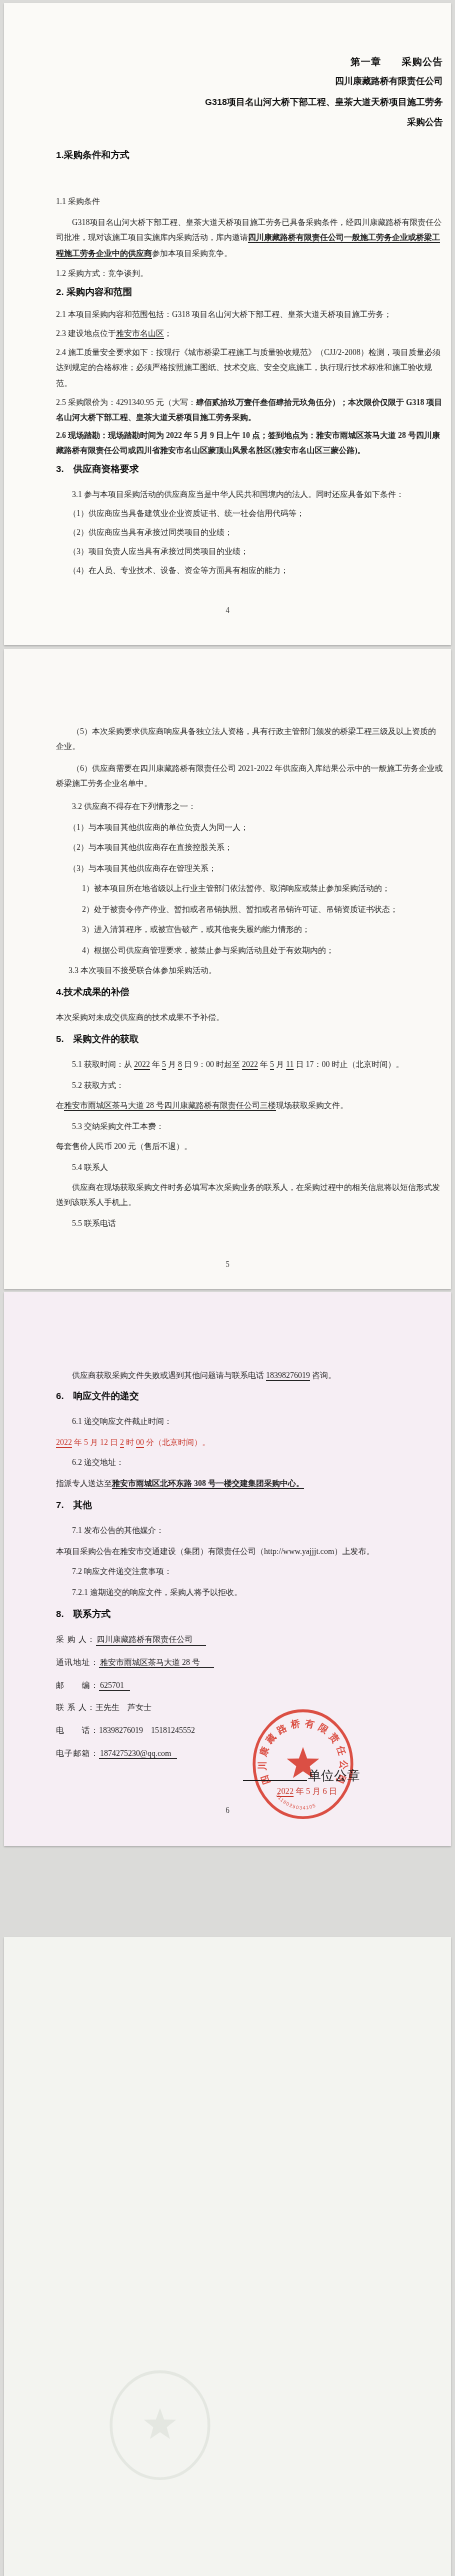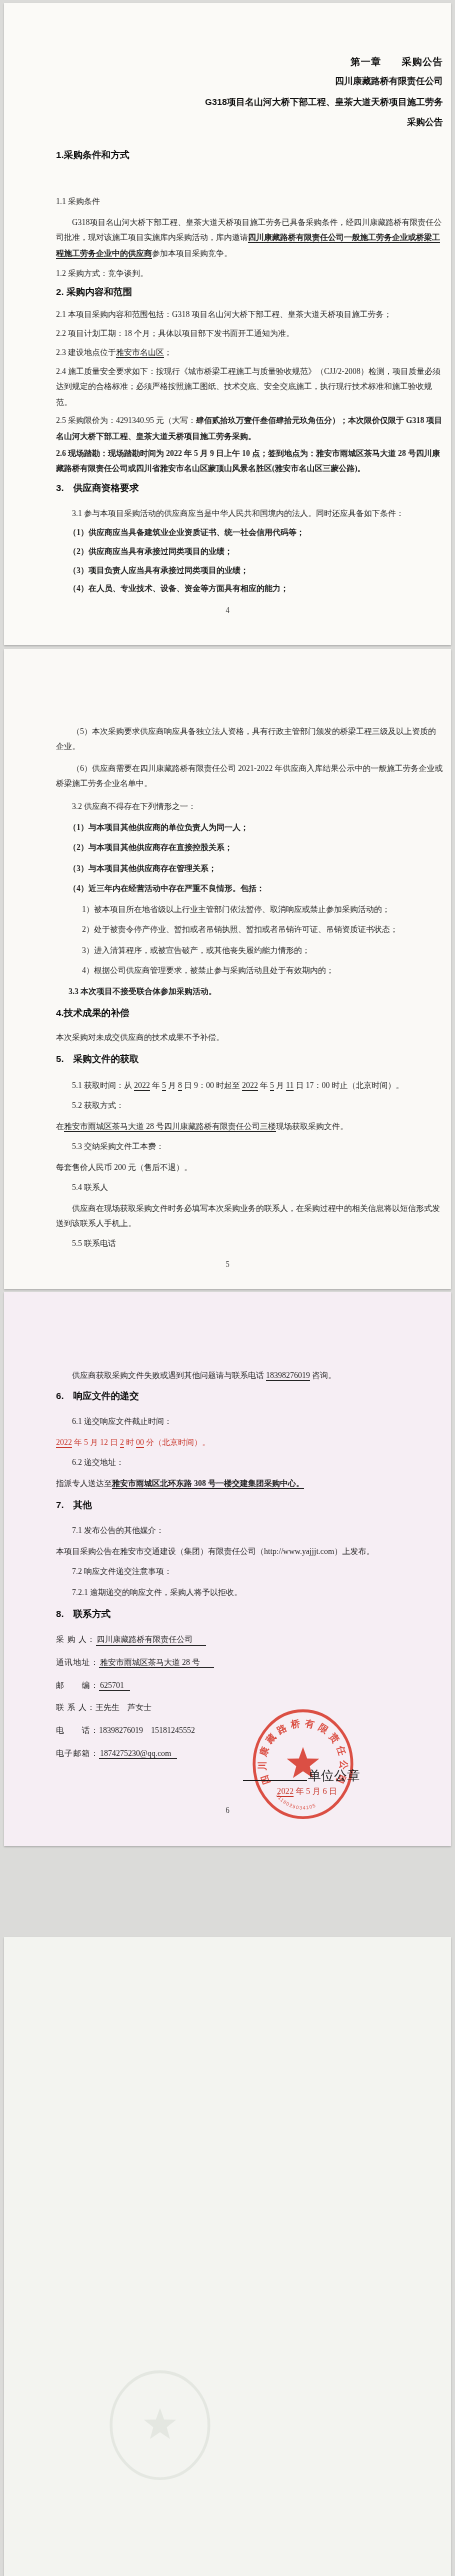--- a/index.html
+++ b/index.html
@@ -10,21 +10,21 @@
   #p2{top:649px;height:640px;background:#faf9f6;}
   #p3{top:1292px;height:554px;background:#f6eef4;}
   #p4{top:1937px;height:639px;background:#f3f4f0;}
   .inner{padding:0 8px 0 52px;color:#242424;}
   .tc{text-align:right;font-family:"Liberation Sans",sans-serif;font-weight:bold;color:#111;}
   .t1{margin:51px 0 0;font-size:9.7px;letter-spacing:0.6px;line-height:15px;}
   .t2{margin:5.1px 0 0;font-size:9px;line-height:15px;}
   .sec{font-family:"Liberation Sans",sans-serif;font-weight:bold;font-size:9.4px;line-height:15px;color:#101010;margin:6.8px 0 0;}
   .bp{margin:4.6px 0 0;font-size:8px;line-height:15.4px;}
   .ind{text-indent:16px;}
-  .pl1{padding-left:12.5px;font-weight:bold;}
+  .pl1{padding-left:12.5px;}
   .pl2{padding-left:16px;}
   .pl3{padding-left:26px;}
   .seg-u{text-decoration:underline;text-underline-offset:1.7px;}
   .seg-b{font-weight:bold;}
   .seg-r{color:#c9372b;}
   .pg{position:absolute;left:0;right:0;text-align:center;font-size:7.4px;color:#333;}
   .crow{margin:5.7px 0 0;font-size:8px;line-height:17px;}
   .crow .cl{letter-spacing:0.6px;}
   .cv-ul{border-bottom:0.9px solid #2a2a2a;padding:0 13.7px 0.6px 1.1px;}
   .cv-ul.short{padding-right:5.7px;}
@@ -46,21 +46,20 @@
       <div class="tc t2">G318项目名山河大桥下部工程、皇茶大道天桥项目施工劳务</div>
       <div class="tc t2">采购公告</div>
 
       <div class="sec" style="margin-top:17px">1.采购条件和方式</div>
       <p class="bp" style="margin-top:32px">1.1 采购条件</p>
       <p class="bp ind" style="margin-top:5.7px"><span class="">G318项目名山河大桥下部工程、皇茶大道天桥项目施工劳务已具备采购条件，经四川康藏路桥有限责任公司批准，现对该施工项目实施库内采购活动，库内邀请</span><span class="seg-u seg-b">四川康藏路桥有限责任公司一般施工劳务企业或桥梁工程施工劳务企业中的供应商</span><span class="">参加本项目采购竞争。</span></p>
       <p class="bp">1.2 采购方式：竞争谈判。</p>
 
       <div class="sec" style="margin-top:3.4px">2. 采购内容和范围</div>
       <p class="bp" style="margin-top:8px">2.1 本项目采购内容和范围包括：G318 项目名山河大桥下部工程、皇茶大道天桥项目施工劳务；</p>
-      <p class="bp" style="margin-top:3.4px">2.2 项目计划工期：18 个月；具体以项目部下发书面开工通知为准。</p>
       <p class="bp" style="margin-top:3.4px"><span class="">2.3 建设地点位于</span><span class="seg-u">雅安市名山区</span><span class="">；</span></p>
       <p class="bp" style="margin-top:3.4px">2.4 施工质量安全要求如下：按现行《城市桥梁工程施工与质量验收规范》（CJJ/2-2008）检测，项目质量必须达到规定的合格标准；必须严格按照施工图纸、技术交底、安全交底施工，执行现行技术标准和施工验收规范。</p>
       <p class="bp" style="margin-top:3.4px"><span class="">2.5 采购限价为：4291340.95 元（大写：</span><span class="seg-b">肆佰贰拾玖万壹仟叁佰肆拾元玖角伍分</span><span class="seg-b">）；本次限价仅限</span><span class="seg-b">于 G318 项目名山河大桥下部工程、皇茶大道天桥项目施工劳务采购。</span></p>
       <p class="bp" style="margin-top:2.3px;line-height:15px"><span class="seg-b">2.6 现场踏勘：现场踏勘时间为 2022 年 5 月 9 日上午 10 点；签到地点为：雅安市雨城区茶马大道 28 号四川康藏路桥有限责任公司或四川省雅安市名山区蒙顶山风景名胜区(雅安市名山区三蒙公路)。</span></p>
 
       <div class="sec" style="margin-top:3.4px">3.　供应商资格要求</div>
       <p class="bp pl2" style="margin-top:11.4px">3.1 参与本项目采购活动的供应商应当是中华人民共和国境内的法人。同时还应具备如下条件：</p>
       <p class="bp pl1" style="margin-top:3.4px">（1）供应商应当具备建筑业企业资质证书、统一社会信用代码等；</p>
       <p class="bp pl1" style="margin-top:3.4px">（2）供应商应当具有承接过同类项目的业绩；</p>
       <p class="bp pl1" style="margin-top:3.4px">（3）项目负责人应当具有承接过同类项目的业绩；</p>
@@ -71,21 +70,20 @@
 
   <section class="page" id="p2">
     <div class="inner">
       <p class="bp ind" style="margin-top:75px">（5）本次采购要求供应商响应具备独立法人资格，具有行政主管部门颁发的桥梁工程三级及以上资质的企业。</p>
       <p class="bp ind" style="margin-top:5.7px">（6）供应商需要在四川康藏路桥有限责任公司 2021-2022 年供应商入库结果公示中的一般施工劳务企业或桥梁施工劳务企业名单中。</p>
 
       <p class="bp pl2" style="margin-top:8px">3.2 供应商不得存在下列情形之一：</p>
       <p class="bp pl1" style="margin-top:5.1px">（1）与本项目其他供应商的单位负责人为同一人；</p>
       <p class="bp pl1" style="margin-top:5.1px">（2）与本项目其他供应商存在直接控股关系；</p>
       <p class="bp pl1" style="margin-top:5.1px">（3）与本项目其他供应商存在管理关系；</p>
-      <p class="bp pl1" style="margin-top:5.1px">（4）近三年内在经营活动中存在严重不良情形。包括：</p>
       <p class="bp pl3" style="margin-top:5.1px">1）被本项目所在地省级以上行业主管部门依法暂停、取消响应或禁止参加采购活动的；</p>
       <p class="bp pl3" style="margin-top:5.1px">2）处于被责令停产停业、暂扣或者吊销执照、暂扣或者吊销许可证、吊销资质证书状态；</p>
       <p class="bp pl3" style="margin-top:5.1px">3）进入清算程序，或被宣告破产，或其他丧失履约能力情形的；</p>
       <p class="bp pl3" style="margin-top:5.1px">4）根据公司供应商管理要求，被禁止参与采购活动且处于有效期内的；</p>
       <p class="bp pl1" style="margin-top:5.1px">3.3 本次项目不接受联合体参加采购活动。</p>
 
       <div class="sec" style="margin-top:5.7px">4.技术成果的补偿</div>
       <p class="bp" style="margin-top:10.2px">本次采购对未成交供应商的技术成果不予补偿。</p>
 
       <div class="sec" style="margin-top:5.7px">5.　采购文件的获取</div>

